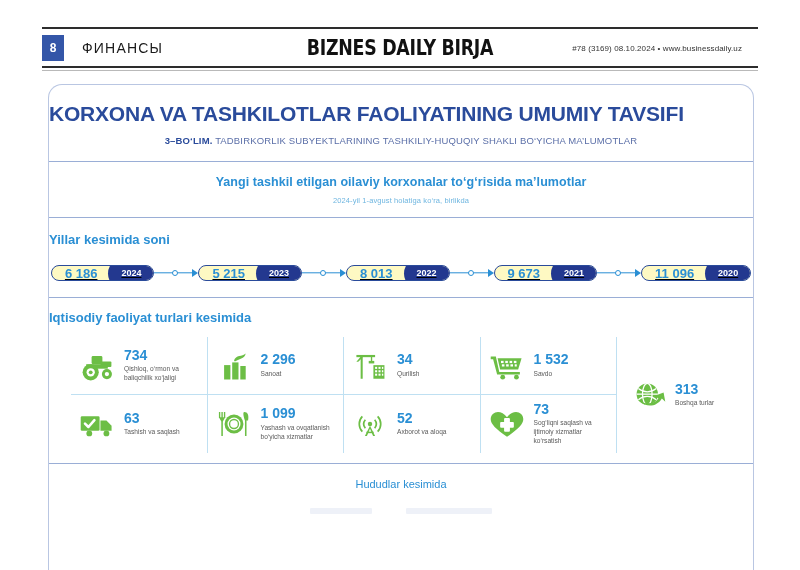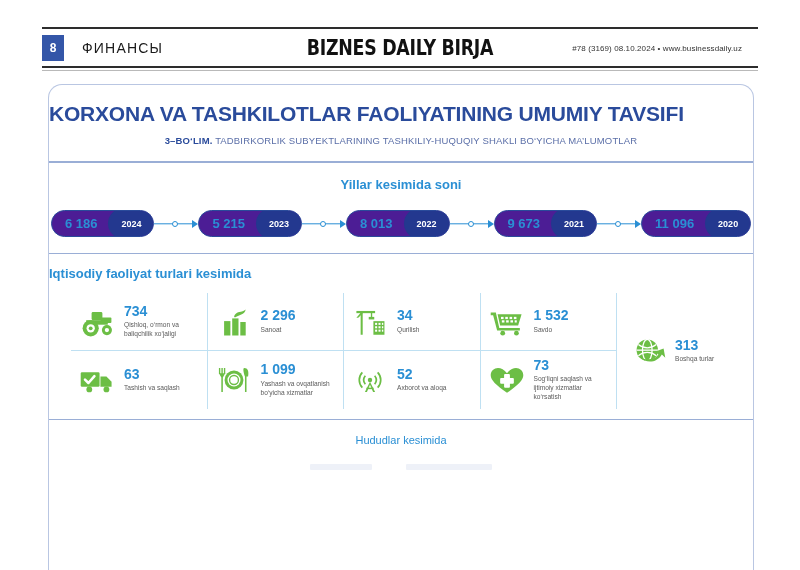--- a/index.html
+++ b/index.html
@@ -77,32 +77,33 @@
     font-weight: bold; letter-spacing: 0.05px;
   }
   .sec-a-note {
     text-align: center; color: #6fb6e0; font-size: 7.5px;
     margin-top: 7px; letter-spacing: 0.1px;
   }
 
   
   .sec-years { padding: 14px 0 16px; }
   .sec-years-title {
-    text-align: center; color: #2a8fd4; font-size: 13px;
+    color: #2a8fd4; font-size: 13px;
     font-weight: bold; margin-bottom: 18px;
   }
   .years-row {
     display: flex; align-items: center; justify-content: center;
     padding: 0 16px;
   }
   .year-pill {
     display: flex; align-items: center;
     border: 1.4px solid #2a4b9b; border-radius: 16px;
-    height: 27px; background: #4c1d95; overflow: hidden;
+    height: 16px; background: #fef9c3; overflow: hidden;
     flex: 0 0 auto;
+    text-decoration: underline;
   }
   .year-value {
     padding: 0 11px 0 13px; color: #2a8fd4;
     font-size: 13px; font-weight: bold; white-space: nowrap;
   }
   .year-label {
     background: #23388f; color: #fff; height: 31px; min-width: 46px;
     display: flex; align-items: center; justify-content: center;
     font-size: 9px; font-weight: bold;
     border-radius: 16px;
@@ -196,20 +197,24 @@
 
     <div class="panel-title">KORXONA VA TASHKILOTLAR FAOLIYATINING UMUMIY TAVSIFI</div>
     <div class="panel-subtitle">
       <span class="strong">3–BO‘LIM.</span>
       <span>TADBIRKORLIK SUBYEKTLARINING TASHKILIY-HUQUQIY SHAKLI BO‘YICHA MA’LUMOTLAR</span>
     </div>
 
     <div style="height:15px"></div>
     <div class="hdiv"></div>
 
+    <div class="sec-a">
+      <div class="sec-a-title">Yangi tashkil etilgan oilaviy korxonalar to‘g‘risida ma’lumotlar</div>
+      <div class="sec-a-note">2024-yil 1-avgust holatiga ko‘ra, birlikda</div>
+    </div>
 
     <div class="hdiv"></div>
 
     <div class="sec-years">
       <div class="sec-years-title">Yillar kesimida soni</div>
       <div class="years-row" id="years-row">
           <div class="year-pill">
             <div class="year-value">6 186</div>
             <div class="year-label">2024</div>
           </div>

